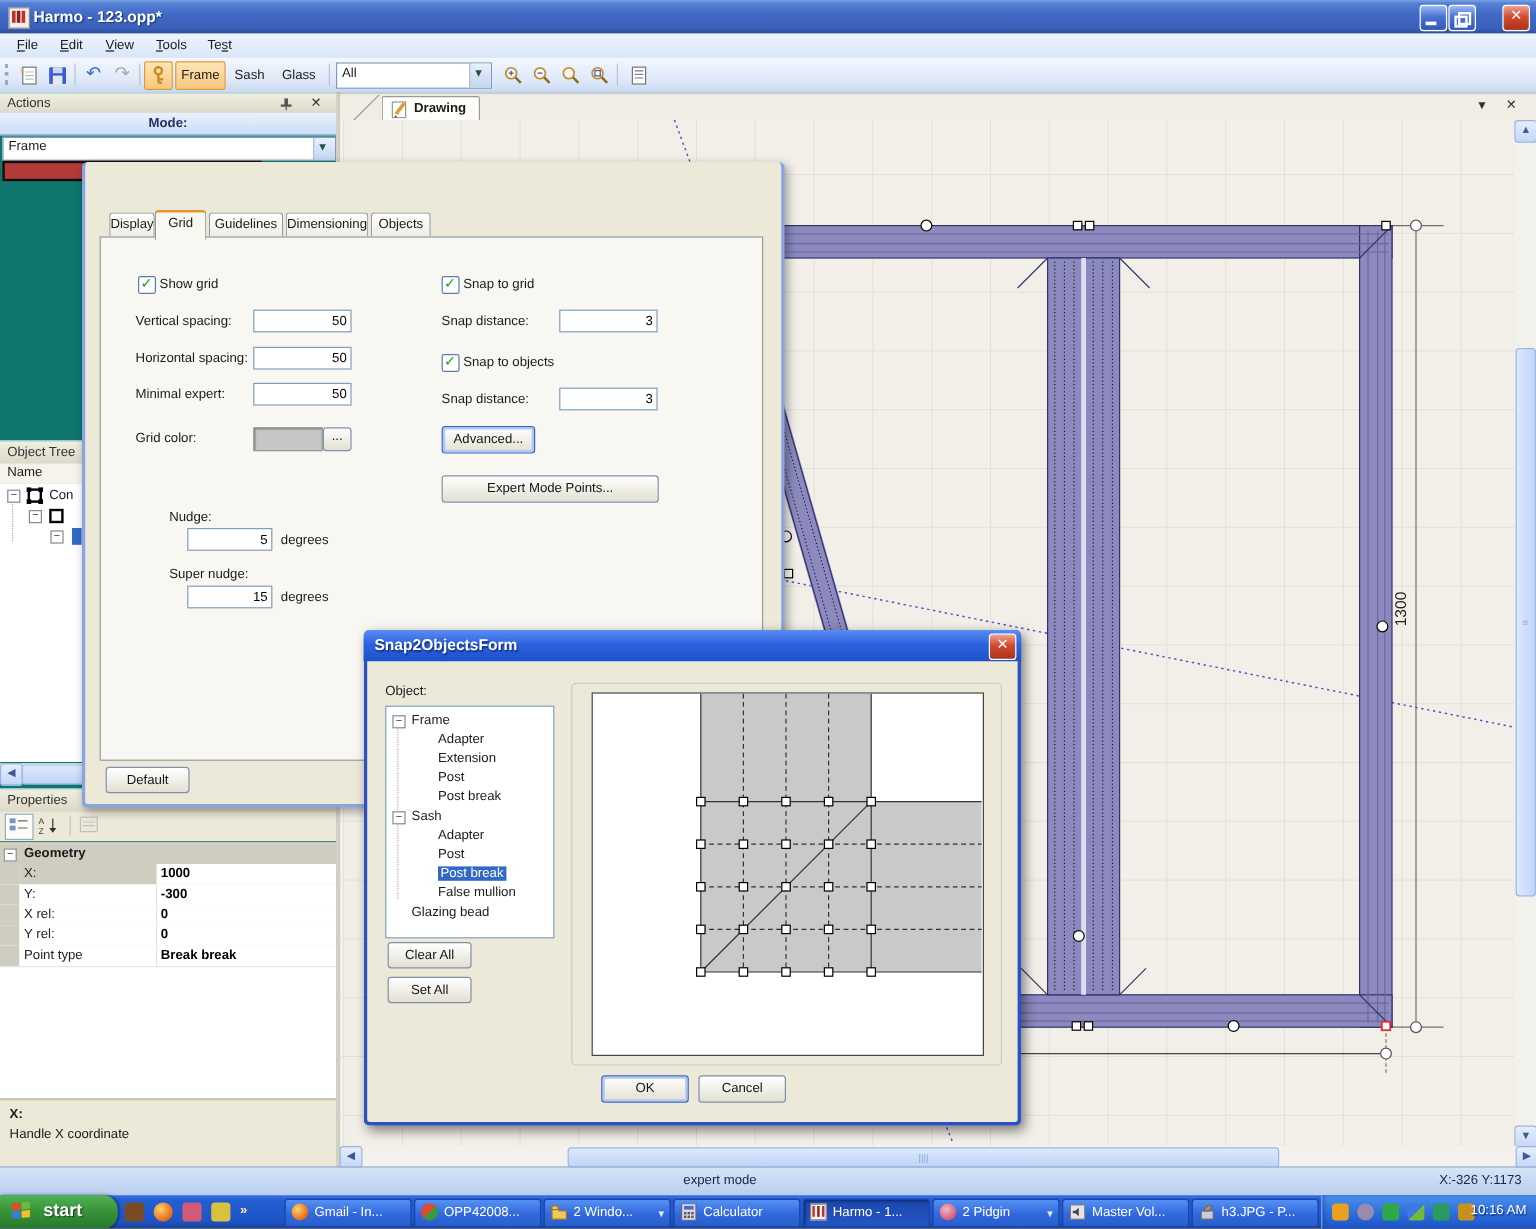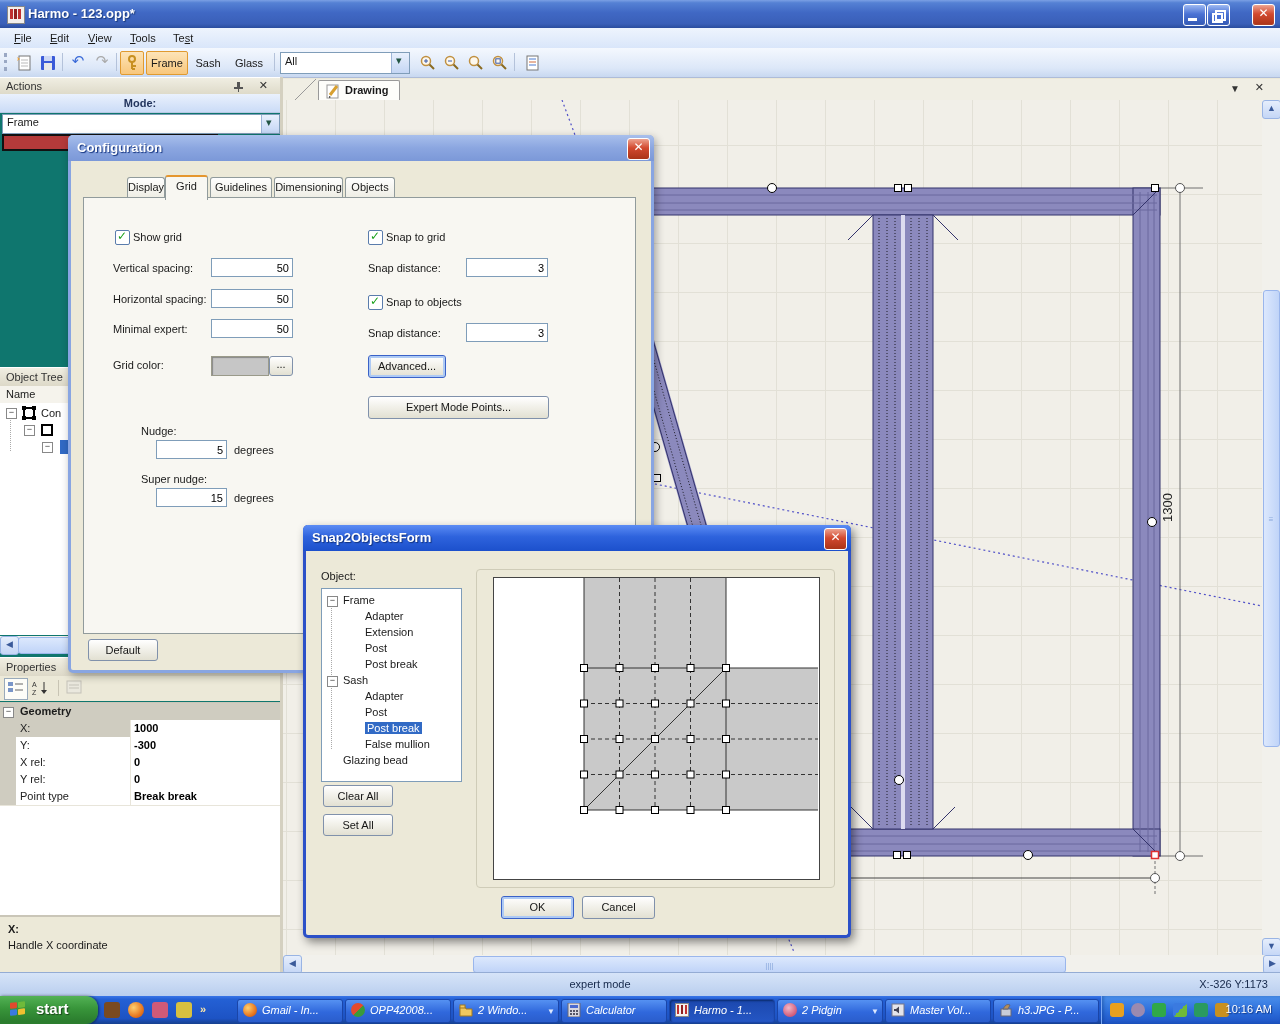--- a/index.html
+++ b/index.html
@@ -72,21 +72,21 @@
   #taskbar{left:0;top:996px;width:1280px;height:28px;background:linear-gradient(180deg,#3a76e8 0%,#2460d4 12%,#1d53c4 80%,#16408e 100%);}
   #startbtn{position:absolute;left:0;top:0;width:98px;height:28px;border-radius:0 12px 12px 0;
     background:linear-gradient(180deg,#53b255 0%,#38953a 45%,#2b7d2e 90%);box-shadow:1px 0 3px #0008;}
   #startbtn .stext{position:absolute;left:36px;top:4px;color:#fff;font-size:15px;font-weight:bold;text-shadow:1px 1px 1px #1a4a1a;}
   .flag{position:absolute;left:10px;top:6px;width:16px;height:15px;transform:skewY(-6deg);}
   .flag i{position:absolute;width:7px;height:6px;border-radius:1px;}
   .taskbtn{position:absolute;top:3px;height:22px;border-radius:3px;background:linear-gradient(180deg,#5591f2,#3068dc 55%,#2a5dcc);
     border:1px solid #1a45a8;color:#fff;}
   .taskbtn.active{background:linear-gradient(180deg,#1c48ae,#2456c4);box-shadow:inset 1px 1px 2px #0a2a6a;}
   .taskbtn .ticon{position:absolute;left:5px;top:3px;width:14px;height:14px;}
-  .taskbtn .tlabel{position:absolute;left:24px;top:4px;font-size:11px;white-space:nowrap;overflow:hidden;max-width:74px;font-style:italic;}
+  .taskbtn .tlabel{position:absolute;left:24px;top:4px;font-size:11px;white-space:nowrap;overflow:hidden;max-width:74px;}
   .taskbtn .tdrop{position:absolute;right:3px;top:7px;font-size:8px;color:#dce8ff;}
   #tray{position:absolute;right:0;top:0;width:178px;height:28px;background:linear-gradient(180deg,#4a90ec,#2a6ad8 60%,#1d53c4);
     border-left:1px solid #7aa8f4;box-shadow:inset 2px 0 3px #0a337a55;}
   .trayicon{position:absolute;top:7px;width:14px;height:14px;border-radius:3px;}
   #traytime{position:absolute;right:8px;top:7px;color:#fff;font-size:11px;text-shadow:1px 1px 1px #123a8a;}
   .qlicon{position:absolute;top:6px;width:16px;height:16px;border-radius:3px;}
   
   #tabstrip{left:283px;top:79px;width:997px;height:21px;background:#f0eee4;border-bottom:1px solid #aca899;}
   #drawtab{position:absolute;left:35px;top:1px;width:80px;height:20px;background:#fdfdfa;border:1px solid #999;border-bottom:none;border-radius:2px 2px 0 0;}
   #drawtab .dlabel{position:absolute;left:26px;top:3px;font-weight:bold;}
@@ -97,21 +97,21 @@
     transform:rotate(-90deg);}
   
   .dialog{position:absolute;border-radius:5px 5px 3px 3px;}
   #configdlg{left:68px;top:135px;width:580px;height:535px;background:#ece9d8;z-index:50;
     border:3px solid #88a5e2;border-top:none;border-radius:5px;box-shadow:2px 3px 8px #0005;}
   #configdlg .dlg-title{background:linear-gradient(180deg,#a8bfec 0%,#8ba6e0 50%,#7b98d8 100%);height:26px;margin:0 -3px;border-radius:5px 5px 0 0;}
   #snapdlg{left:303px;top:525px;width:542px;height:410px;background:#ece9d8;z-index:60;
     border:3px solid #2b50c8;border-top:none;border-radius:5px;box-shadow:3px 4px 10px #0007;}
   #snapdlg .dlg-title{background:linear-gradient(180deg,#5b8cf4 0%,#2e63dd 45%,#1c50cc 100%);height:26px;margin:0 -3px;border-radius:5px 5px 0 0;}
   .tab{position:absolute;background:linear-gradient(180deg,#fefefe,#eeede4);border:1px solid #919b9c;border-bottom:none;
-    border-radius:3px 3px 0 0;text-align:center;font-size:11px;padding-top:3px;height:17px;margin-left:36px;}
+    border-radius:3px 3px 0 0;text-align:center;font-size:11px;padding-top:3px;height:17px;}
   .tab.active{background:#f8f7f2;border-top:2px solid #e5962e;z-index:5;height:20px;font-weight:normal;}
   #tabpage{position:absolute;left:12px;top:62px;width:551px;height:435px;background:#f8f7f2;border:1px solid #919b9c;}
   .groupbox{position:absolute;border:1px solid #cfccb8;border-radius:4px;}
   .groupbox .legend{position:absolute;left:12px;top:-7px;background:#f8f7f2;padding:0 3px;color:#40568d;}
   .swatch{position:absolute;background:#c6c6c6;border:1px solid #9a9a8a;box-shadow:inset 1px 1px 1px #888;}
   
   #sntree{position:absolute;left:15px;top:63px;width:139px;height:192px;background:#fff;border:1px solid #7f9db9;overflow:hidden;}
   .sn-item{position:absolute;left:0;width:139px;height:16px;}
   .sn-item .txt{position:absolute;top:1px;white-space:nowrap;}
   .sn-item.lv0 .txt{left:21px;}
@@ -552,24 +552,20 @@
       <span class="trayicon" style="left:29px;background:#9a8ab0;border-radius:7px"></span>
       <span class="trayicon" style="left:50px;background:#30a848"></span>
       <span class="trayicon" style="left:71px;background:linear-gradient(135deg,#3a7ae0 50%,#6fba3a 50%)"></span>
       <span class="trayicon" style="left:92px;background:#2a9a60"></span>
       <span class="trayicon" style="left:113px;background:#c89020"></span>
       <span id="traytime">10:16 AM</span>
     </div>
   </div>
 
   <div id="configdlg" class="dialog">
-    <div class="dlg-title">
-      <span class="t">Configuration</span>
-      <span class="dlg-close"></span>
-    </div>
     <div class="tab" style="left:20px;top:42px;width:36px">Display</div>
     <div class="tab active" style="left:58px;top:40px;width:41px">Grid</div>
     <div class="tab" style="left:103px;top:42px;width:60px">Guidelines</div>
     <div class="tab" style="left:167px;top:42px;width:67px">Dimensioning</div>
     <div class="tab" style="left:238px;top:42px;width:48px">Objects</div>
     <div id="tabpage"></div>
 
     <span class="chk" style="left:44px;top:95px"><span></span></span>
     <span class="lbl" style="left:62px;top:96px">Show grid</span>
     <span class="lbl" style="left:42px;top:127px">Vertical spacing:</span>

